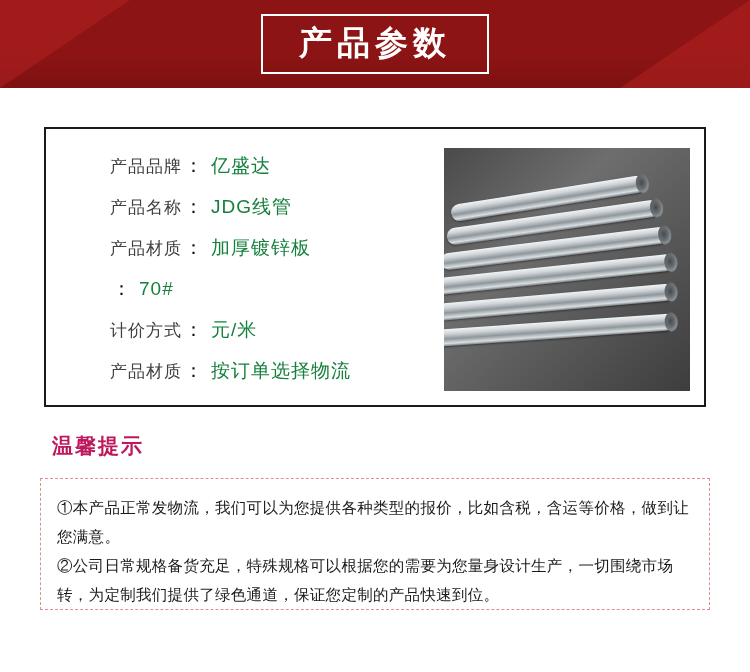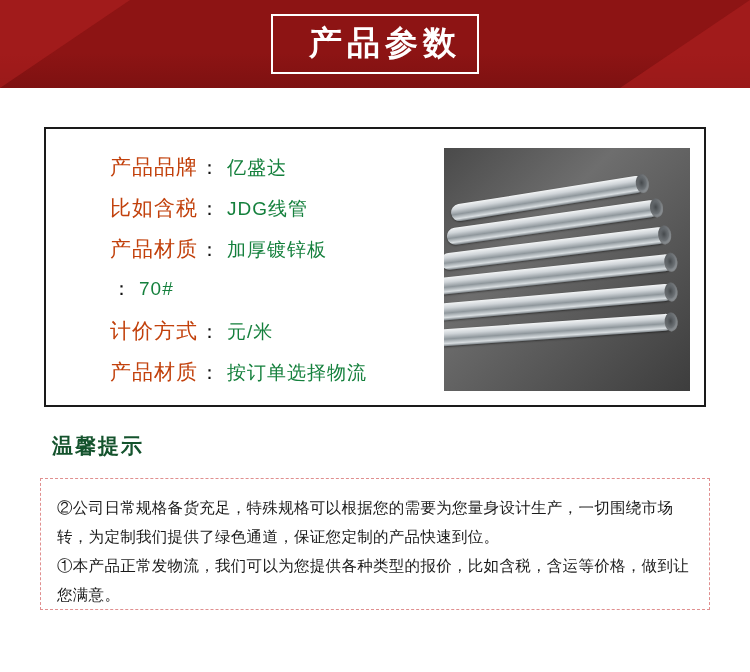--- a/index.html
+++ b/index.html
@@ -44,21 +44,21 @@
     border-bottom: 88px solid #b22121;
     border-left: 130px solid transparent;
     opacity: .55;
   }
   .banner-title-box {
     position: absolute;
     left: 50%;
     top: 14px;
     transform: translateX(-50%);
     border: 2px solid #ffffff;
-    padding: 8px 16px 10px 36px;
+    padding: 8px 36px 10px 36px;
   }
   .banner-title {
     color: #ffffff;
     font-size: 33px;
     font-weight: bold;
     letter-spacing: 5px;
     line-height: 38px;
     white-space: nowrap;
   }
 
@@ -85,22 +85,22 @@
     padding-top: 6px;
     box-sizing: border-box;
   }
   .spec-row {
     display: flex;
     align-items: baseline;
     height: 41px;
     white-space: nowrap;
   }
   .spec-label {
-    font-size: 21px;
-    color: #c2410c;
+    font-size: 17px;
+    color: #404040;
     letter-spacing: 1px;
   }
   .spec-colon {
     font-size: 19px;
     color: #111111;
     padding: 0 2px;
   }
   .spec-value {
     font-size: 19px;
     color: #15803d;
@@ -137,21 +137,21 @@
     box-shadow: inset 0 0 3px rgba(0,0,0,.6);
   }
 
   
   .tips-title {
     position: absolute;
     left: 52px;
     top: 432px;
     font-size: 21px;
     font-weight: bold;
-    color: #14532d;
+    color: #be185d;
     letter-spacing: 2px;
   }
   .tips-box {
     position: absolute;
     left: 40px;
     top: 478px;
     width: 670px;
     height: 132px;
     border: 1px dashed #e08f8f;
     box-sizing: border-box;
@@ -182,21 +182,21 @@
 
       <div class="spec-list">
 
         <div class="spec-row">
           <span class="spec-label">产品品牌</span>
           <span class="spec-colon">：</span>
           <span class="spec-value">亿盛达</span>
         </div>
 
         <div class="spec-row">
-          <span class="spec-label">比如含税</span>
+          <span class="spec-label">产品名称</span>
           <span class="spec-colon">：</span>
           <span class="spec-value">JDG线管</span>
         </div>
 
         <div class="spec-row">
           <span class="spec-label">产品材质</span>
           <span class="spec-colon">：</span>
           <span class="spec-value">加厚镀锌板</span>
         </div>
 
@@ -239,17 +239,17 @@
             <span class="cap"></span>
           </div>
       </div>
 
     </div>
   </div>
 
   <div class="tips-title">温馨提示</div>
 
   <div class="tips-box">
+    <div class="tip-line">①本产品正常发物流，我们可以为您提供各种类型的报价，比如含税，含运等价格，做到让您满意。</div>
     <div class="tip-line">②公司日常规格备货充足，特殊规格可以根据您的需要为您量身设计生产，一切围绕市场转，为定制我们提供了绿色通道，保证您定制的产品快速到位。</div>
-    <div class="tip-line">①本产品正常发物流，我们可以为您提供各种类型的报价，比如含税，含运等价格，做到让您满意。</div>
   </div>
 
 </div>
 
 </body></html>

